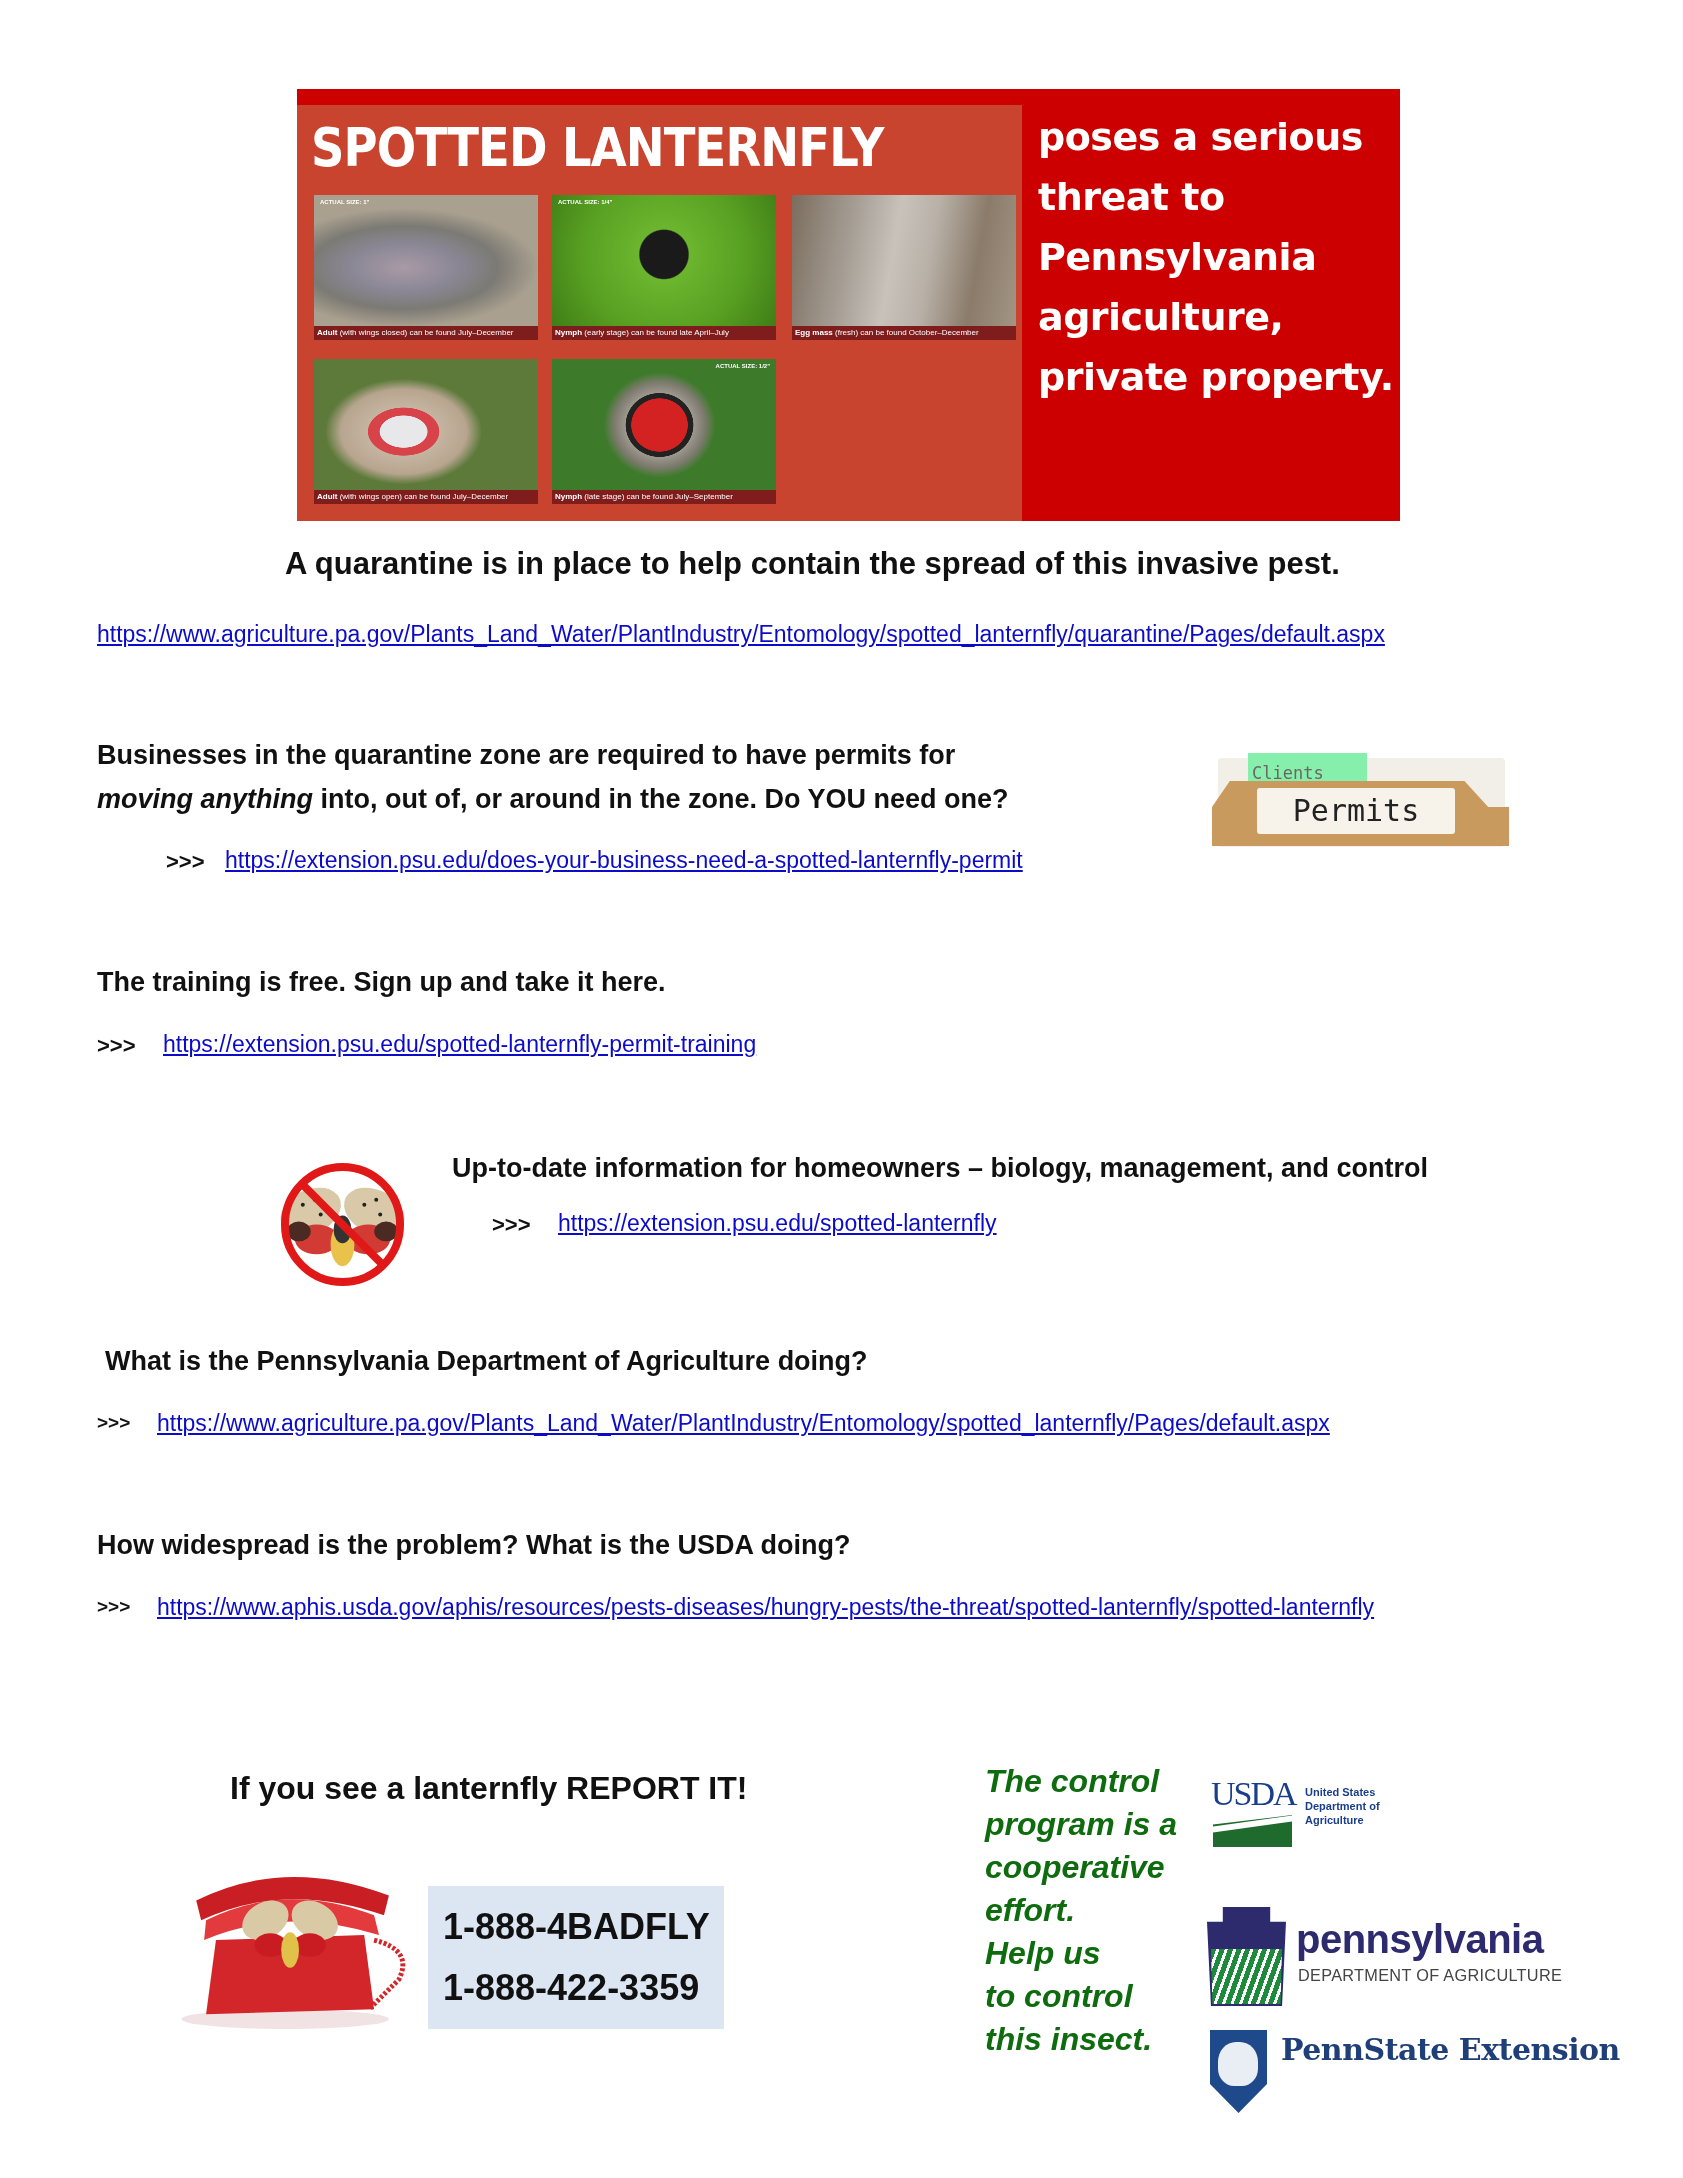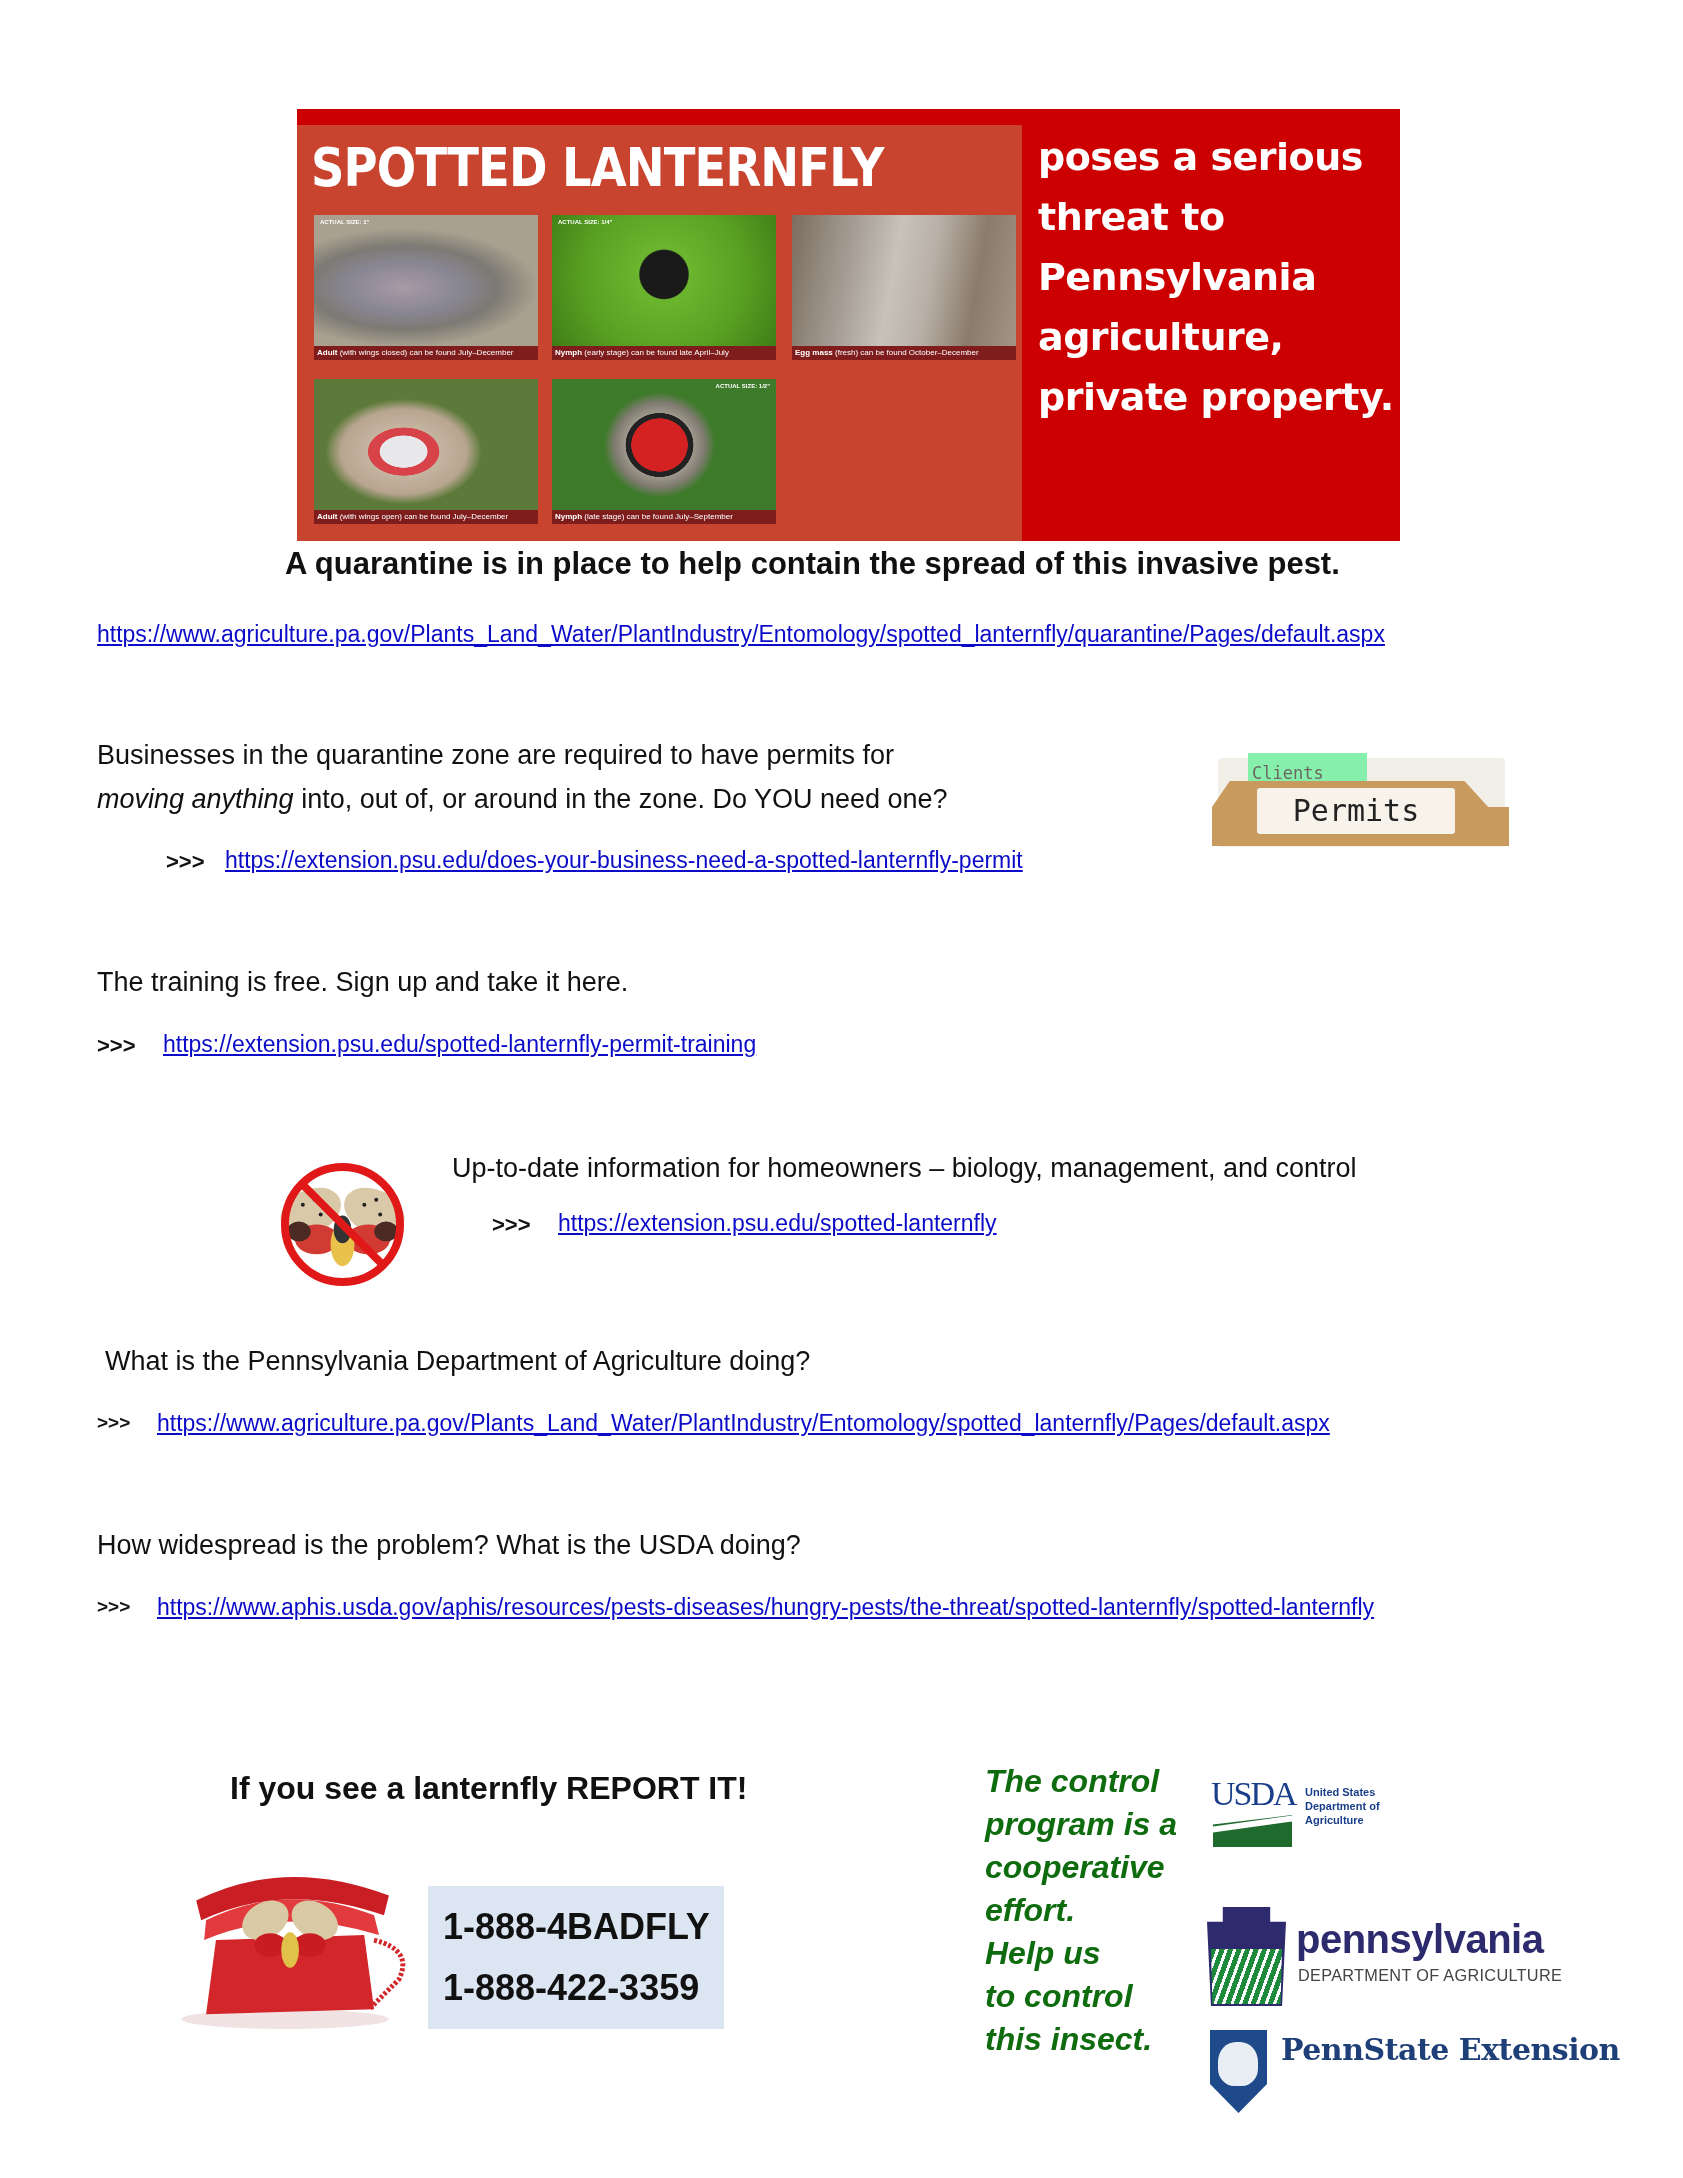--- a/index.html
+++ b/index.html
@@ -1,21 +1,21 @@
 <!DOCTYPE html>
 <html><head>
 <meta charset="utf-8">
 <style>
   html, body { margin: 0; padding: 0; background: #ffffff; }
   body { width: 1683px; height: 2178px; position: relative; overflow: hidden;
          font-family: "Liberation Sans", "DejaVu Sans", sans-serif; color: #111; }
   .abs { position: absolute; }
 
   
-  .banner { left: 297px; top: 89px; width: 1103px; height: 432px; background: #cc0000; margin-top: 20px; }
+  .banner { left: 297px; top: 89px; width: 1103px; height: 432px; background: #cc0000; }
   .panel { position: absolute; left: 0; top: 16px; width: 725px; height: 416px; background: #c8442f; }
   .panel-title { position: absolute; left: 14px; top: 14px; width: 703px;
     font-family: "DejaVu Sans", sans-serif; font-weight: bold; color: #fff;
     font-size: 54px; letter-spacing: -1px; line-height: 57px; transform: scaleX(0.86); transform-origin: left top;
     white-space: nowrap; }
   .photo { position: absolute; width: 224px; height: 145px; overflow: hidden; }
   .photo .ph { position: absolute; left: 0; top: 0; width: 100%; height: 132px; }
   .photo .cap { position: absolute; left: 0; bottom: 0; width: 100%; height: 14px; background: #7f1d1d;
     color: #fff; font-size: 8px; line-height: 14px; padding-left: 3px; box-sizing: border-box; white-space: nowrap; overflow: hidden; }
   .photo .cap b { font-weight: bold; }
@@ -25,21 +25,21 @@
   .ph-egg1 { background: linear-gradient(100deg, #7b6d5e 0%, #a39b92 25%, #c8c2bb 45%, #b9b1a8 60%, #8a7b6a 80%, #a39584 100%); }
   .ph-adult2 { background: radial-gradient(ellipse 35% 40% at 40% 55%, #e8e8ea 0 30%, #d8434a 31% 45%, #c4b4a0 46%, #b8a590 80%, #5d7a3a 100%); }
   .ph-nymph2 { background: radial-gradient(ellipse 25% 40% at 48% 50%, #d42222 0 50%, #222 51% 60%, #9d978c 61%, #7f7b70 80%, #3d7a2a 100%); }
   .ph-egg2 { background: repeating-linear-gradient(60deg, #9a8c7a 0 6px, #c9bfb2 6px 10px, #6e6254 10px 12px); }
 
   .threat { position: absolute; left: 741px; top: 18px; width: 356px; color: #fff;
     font-family: "DejaVu Sans", sans-serif; font-weight: bold; font-size: 38px; line-height: 60px; letter-spacing: -0.5px; }
 
   
   .headline { font-weight: bold; font-size: 31px; color: #111; white-space: nowrap; }
-  .h2 { font-weight: normal; font-size: 27px; color: #111; white-space: nowrap; line-height: 44px; }
+  .h2 { font-weight: bold; font-size: 27px; color: #111; white-space: nowrap; line-height: 44px; }
   .link { color: #0b0bc8; text-decoration: underline; font-size: 23px; white-space: nowrap; }
   .arrows { font-weight: bold; font-size: 22px; color: #111; }
 
   
   .permits { left: 1198px; top: 733px; width: 327px; height: 129px; }
   .folder-back { position: absolute; left: 20px; top: 25px; width: 287px; height: 89px; background: #f2efe8; border-radius: 4px; }
   .folder-tab2 { position: absolute; left: 50px; top: 20px; width: 119px; height: 40px; background: #86efac; font-family: "DejaVu Sans Mono", monospace; font-size: 17px; color: #6b6660; padding: 10px 0 0 4px; box-sizing: border-box; }
   .folder { position: absolute; left: 14px; top: 48px; width: 297px; height: 65px; background: #c99a5d; clip-path: polygon(6% 0, 85% 0, 93% 40%, 100% 40%, 100% 100%, 0 100%, 0 40%); }
   .folder-label { position: absolute; left: 59px; top: 55px; width: 198px; height: 46px; background: #f7f3ea; border-radius: 3px;
     font-family: "DejaVu Sans Mono", monospace; font-size: 30px; color: #222; text-align: center; line-height: 46px; }

